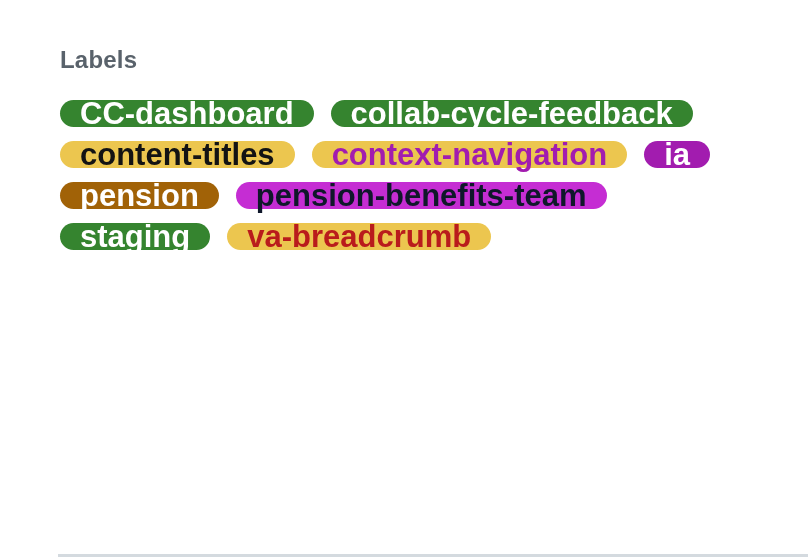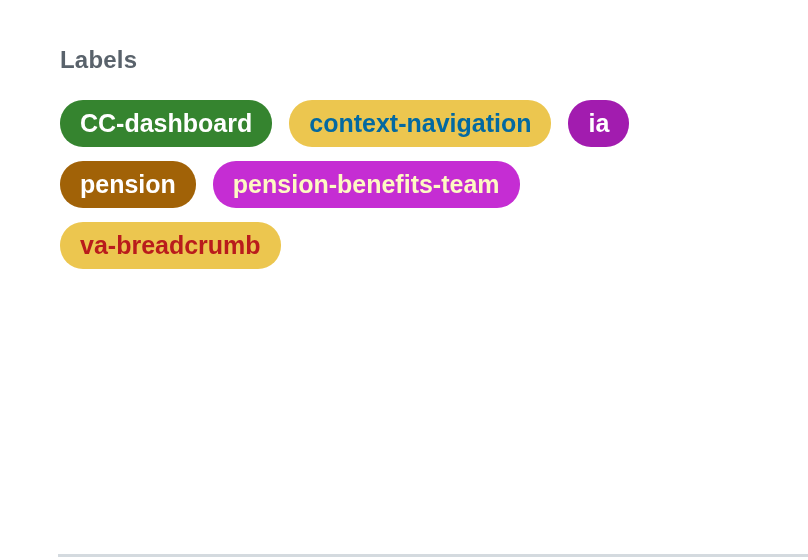--- a/index.html
+++ b/index.html
@@ -29,24 +29,24 @@
     display: flex;
     flex-wrap: wrap;
     align-items: flex-start;
     column-gap: 17px;
     row-gap: 14px;
     max-width: 660px;
   }
   .label-pill {
     display: inline-flex;
     align-items: center;
-    height: 47px;
+    height: 27px;
     padding: 0 20px;
     border-radius: 23px;
-    font-size: 25px;
+    font-size: 31px;
     font-weight: 700;
     line-height: 1;
     white-space: nowrap;
     cursor: pointer;
     border: none;
   }
   .bottom-divider {
     position: absolute;
     left: 58px;
     right: 0;
@@ -56,21 +56,24 @@
   }
 </style>
 </head>
 <body>
 
 <div class="page">
   <h3 class="section-heading">Labels</h3>
 
   <div class="labels-list">
       <span class="label-pill" style="background: rgb(53, 132, 47); color: rgb(255, 255, 255);">CC-dashboard</span>
-      <span class="label-pill" style="background: rgb(236, 198, 79); color: #0369a1;">context-navigation</span>
+      <span class="label-pill" style="background: rgb(53, 132, 47); color: rgb(255, 255, 255);">collab-cycle-feedback</span>
+      <span class="label-pill" style="background: rgb(236, 198, 79); color: rgb(19, 19, 19);">content-titles</span>
+      <span class="label-pill" style="background: rgb(236, 198, 79); color: #a21caf;">context-navigation</span>
       <span class="label-pill" style="background: #a21caf; color: rgb(255, 255, 255);">ia</span>
       <span class="label-pill" style="background: #a16207; color: rgb(255, 255, 255);">pension</span>
-      <span class="label-pill" style="background: rgb(197, 45, 211); color: #fef9c3;">pension-benefits-team</span>
+      <span class="label-pill" style="background: rgb(197, 45, 211); color: #0f172a;">pension-benefits-team</span>
+      <span class="label-pill" style="background: rgb(53, 132, 47); color: rgb(255, 255, 255);">staging</span>
       <span class="label-pill" style="background: rgb(236, 198, 79); color: #b91c1c;">va-breadcrumb</span>
     </div>
 
   <div class="bottom-divider"></div>
 </div>
 
 </body></html>

